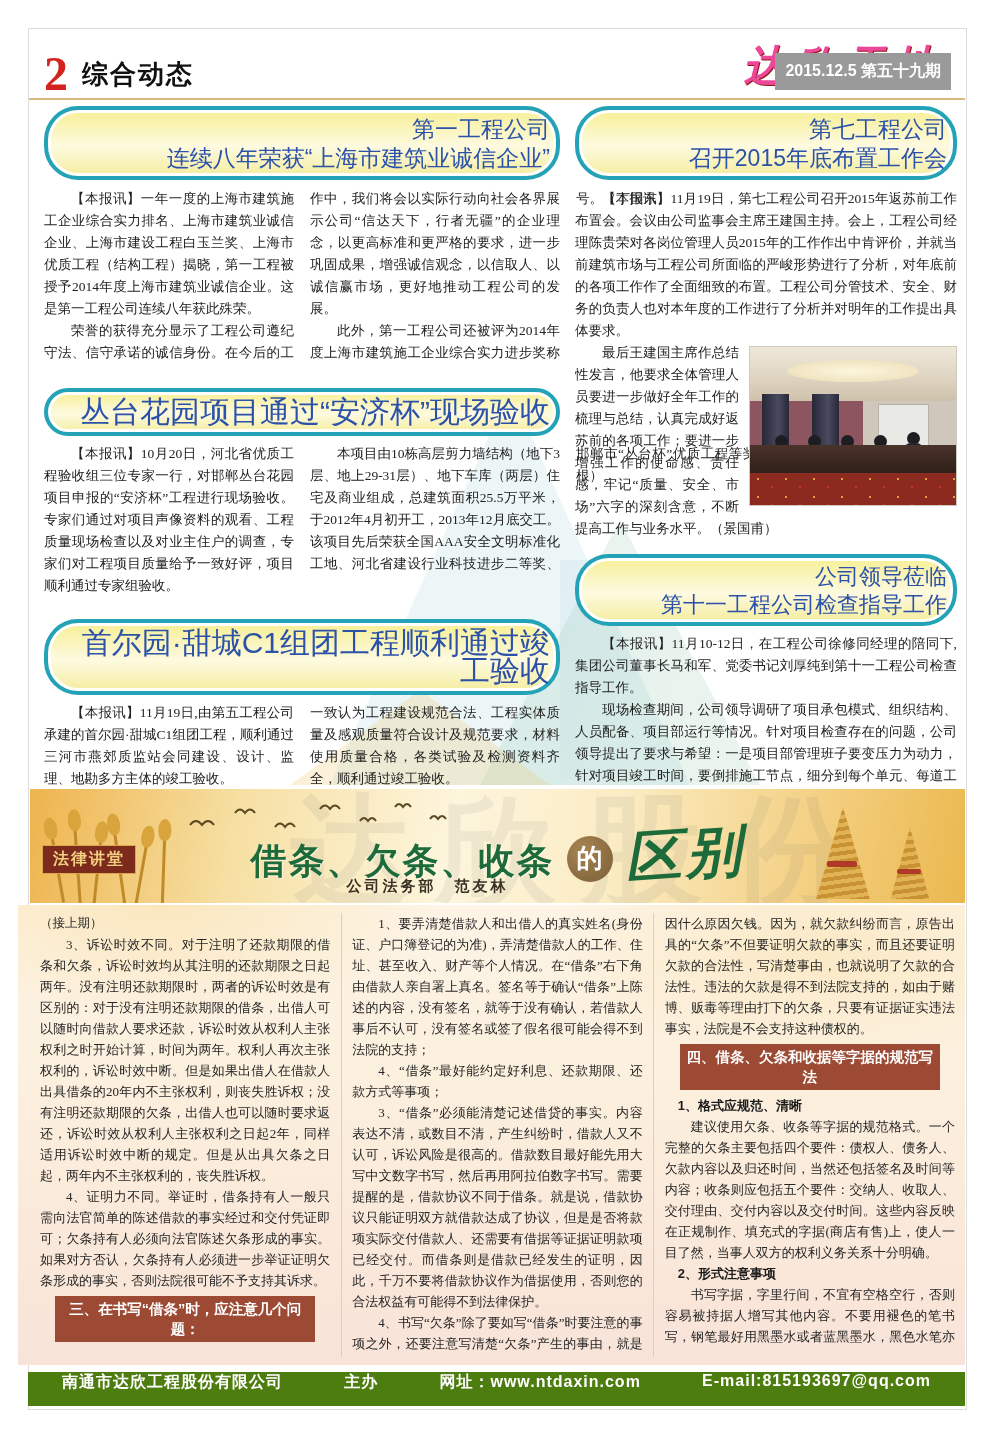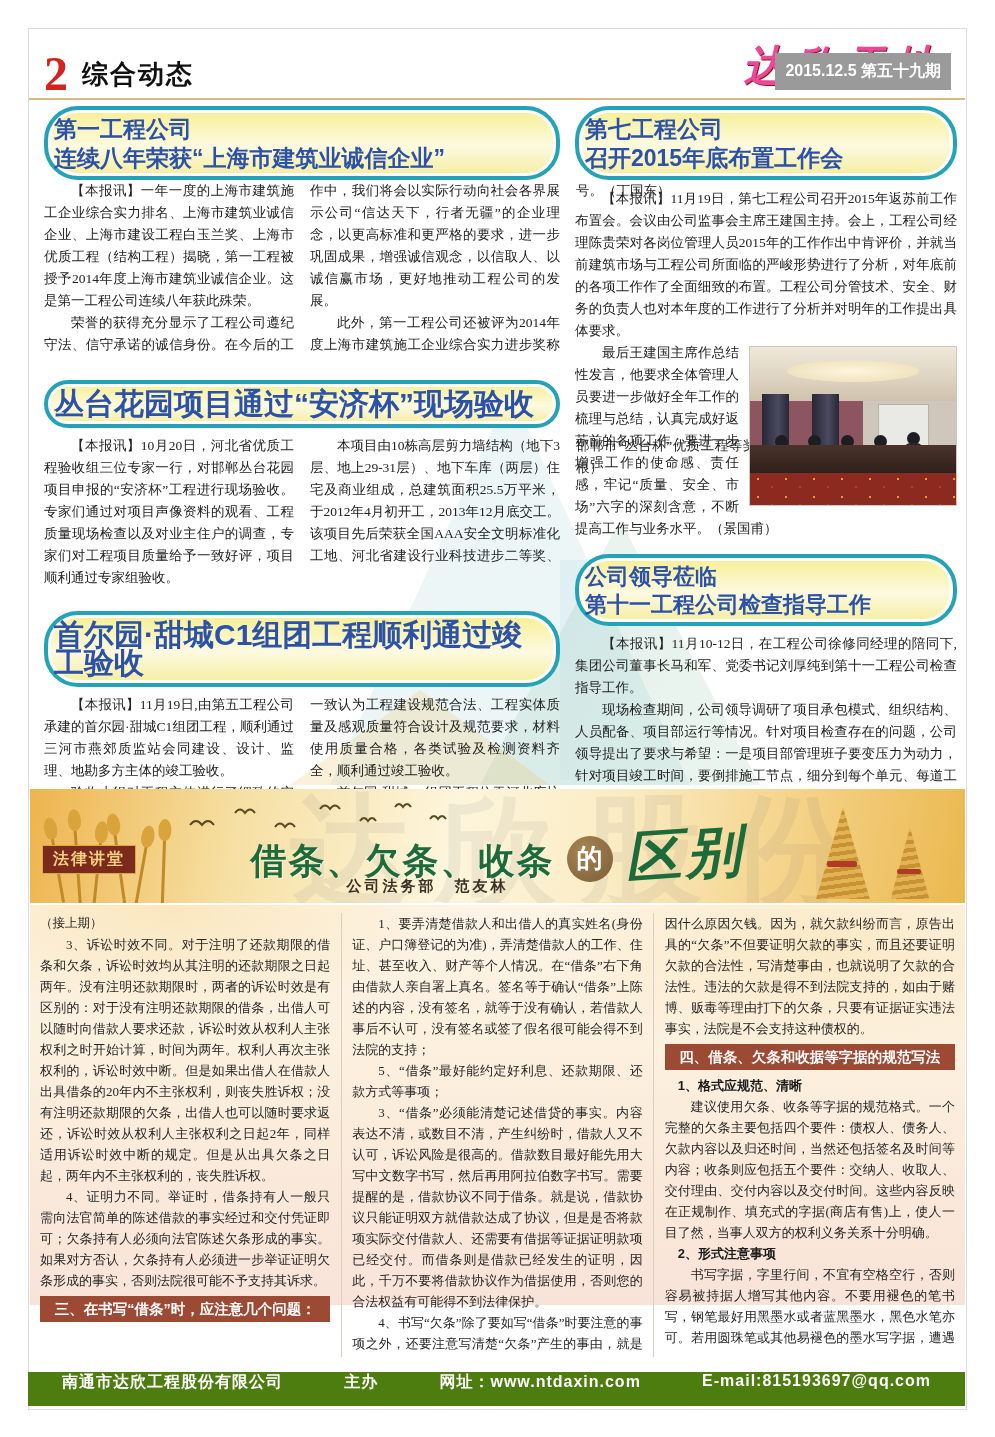--- a/index.html
+++ b/index.html
@@ -20,28 +20,28 @@
 
   
   .wm-tri{position:absolute;pointer-events:none;}
   .wm1{left:330px;top:390px;width:0;height:0;border-left:180px solid transparent;border-right:180px solid transparent;border-bottom:395px solid rgba(110,185,195,0.13);}
   .wm2{left:480px;top:520px;width:0;height:0;border-left:140px solid transparent;border-right:140px solid transparent;border-bottom:265px solid rgba(90,170,120,0.13);}
   .wm3{left:290px;top:690px;width:0;height:0;border-left:130px solid transparent;border-right:130px solid transparent;border-bottom:95px solid rgba(235,190,90,0.22);}
   .wm4{left:560px;top:560px;width:150px;height:220px;background:linear-gradient(115deg,rgba(160,205,225,0.18),transparent 70%);}
 
   
   .tbox{border:4px solid #24a3b8;border-radius:34px;background:linear-gradient(180deg,#f7ef95 0%,#fdfae0 55%,#f5ed9e 100%);
-        box-shadow:inset 0 0 0 3px #ffffff;color:#2b52a8;font-weight:bold;text-align:left;
+        box-shadow:inset 0 0 0 3px #ffffff;color:#2b52a8;font-weight:normal;text-align:right;
         font-family:"Liberation Sans","DejaVu Sans",sans-serif;}
   .tbox .l1,.tbox .l2{display:block;}
 
   
   .lgroup{position:absolute;left:44px;top:106px;width:516px;}
   .a1box{height:56px;padding:5px 6px;font-size:23px;line-height:29px;}
-  .a1body{height:190px;column-count:2;column-gap:16px;column-fill:auto;}
+  .a1body{margin-top:8px;height:190px;column-count:2;column-gap:16px;column-fill:auto;}
   .smallbox{margin-top:10px;padding:6px 6px;font-size:30px;line-height:28px;}
   .a3body{margin-top:7px;height:166px;column-count:2;column-gap:16px;column-fill:auto;}
   .a4body{margin-top:7px;height:178px;column-count:2;column-gap:16px;column-fill:auto;}
 
   
   .rgroup{position:absolute;left:575px;top:106px;width:382px;height:680px;overflow:hidden;}
   .a2box{height:56px;padding:5px 6px;font-size:23px;line-height:29px;}
   .a2body{margin-top:8px;}
   .a5box{margin-top:14px;height:54px;padding:5px 6px;font-size:22px;line-height:28px;}
   .a5body{margin-top:7px;}
@@ -76,29 +76,29 @@
        color:#fff;font-size:26px;font-weight:bold;text-align:center;vertical-align:6px;margin:0 8px;}
   .law-end{font-size:56px;font-weight:bold;font-style:italic;color:#1d6b3a;display:inline-block;transform:rotate(-4deg);letter-spacing:4px;}
   .law-byline{position:absolute;left:0;right:140px;top:88px;text-align:center;font-size:15px;font-weight:bold;color:#3a3226;letter-spacing:3px;}
   .stalk{position:absolute;width:3px;background:#c08a28;}
   .stalk::before{content:"";position:absolute;top:-16px;left:-5px;width:13px;height:22px;border-radius:50% 50% 45% 45%;background:#d9a43c;}
   .sheaf{position:absolute;background:repeating-linear-gradient(172deg,#c89232 0 4px,#e2b355 4px 8px);clip-path:polygon(50% 0,92% 100%,8% 100%);}
   .tie{position:absolute;background:#b03a28;border-radius:2px;}
   .birds{position:absolute;left:150px;top:6px;}
 
   
-  .lowsec{position:absolute;left:30px;top:905px;width:935px;height:400px;
-      background:linear-gradient(180deg,#fdf4e6 0%,#fcf0de 35%,#fae9da 70%,#f8e3d8 100%);}
+  .lowsec{position:absolute;left:18px;top:905px;width:935px;height:460px;
+      background:linear-gradient(180deg,#fdf4e6 0%,#fcf0de 35%,#fae9da 70%,#f8e3d8 100%);padding-left:12px;}
   .lowsec::before{content:"";position:absolute;inset:0;background:radial-gradient(ellipse 400px 160px at 15% 0%,rgba(248,215,140,0.45),transparent 70%),radial-gradient(ellipse 400px 160px at 85% 10%,rgba(248,215,140,0.35),transparent 70%);}
   .cols{position:relative;height:444px;margin:8px 10px 0 10px;column-count:3;column-gap:22px;column-fill:auto;
         column-rule:1px solid #d9cfc2;overflow:hidden;}
   .cols p{margin:0;text-indent:2em;text-align:justify;font-size:13px;line-height:21px;color:#262626;}
   .cols .lead{text-indent:0;font-size:12.5px;}
   .cols .banner{background:#9c4a33;color:#fff;font-family:"Liberation Sans",sans-serif;font-weight:bold;
-        font-size:14.5px;text-align:center;text-indent:0;padding:3px 2px;margin:5px 0;line-height:20px;}
+        font-size:14.5px;text-align:center;text-indent:0;padding:3px 2px;margin:5px 15px;line-height:20px;}
   .cols .subhead{font-family:"Liberation Sans",sans-serif;font-weight:bold;text-indent:1em;color:#1c1c1c;}
 
   
   .footer{position:absolute;left:28px;top:1372px;width:937px;height:34px;background:#4d7c0f;
       color:#fff;font-family:"Liberation Sans","DejaVu Sans",sans-serif;font-size:16px;font-weight:bold;
       display:flex;align-items:flex-start;padding:0 34px;box-sizing:border-box;justify-content:space-between;letter-spacing:1px;}
 </style>
 </head>
 <body>
 
@@ -220,21 +220,21 @@
     <div class="law-byline">公司法务部　范友林</div>
   </div>
 
   <div class="lowsec">
     <div class="cols">
       <p class="lead">（接上期）</p>
       <p>3、诉讼时效不同。对于注明了还款期限的借条和欠条，诉讼时效均从其注明的还款期限之日起两年。没有注明还款期限时，两者的诉讼时效是有区别的：对于没有注明还款期限的借条，出借人可以随时向借款人要求还款，诉讼时效从权利人主张权利之时开始计算，时间为两年。权利人再次主张权利的，诉讼时效中断。但是如果出借人在借款人出具借条的20年内不主张权利，则丧失胜诉权；没有注明还款期限的欠条，出借人也可以随时要求返还，诉讼时效从权利人主张权利之日起2年，同样适用诉讼时效中断的规定。但是从出具欠条之日起，两年内不主张权利的，丧失胜诉权。</p>
       <p>4、证明力不同。举证时，借条持有人一般只需向法官简单的陈述借款的事实经过和交付凭证即可；欠条持有人必须向法官陈述欠条形成的事实。如果对方否认，欠条持有人必须进一步举证证明欠条形成的事实，否则法院很可能不予支持其诉求。</p>
       <p class="banner">三、在书写“借条”时，应注意几个问题：</p>
       <p>1、要弄清楚借款人和出借人的真实姓名(身份证、户口簿登记的为准)，弄清楚借款人的工作、住址、甚至收入、财产等个人情况。在“借条”右下角由借款人亲自署上真名。签名等于确认“借条”上陈述的内容，没有签名，就等于没有确认，若借款人事后不认可，没有签名或签了假名很可能会得不到法院的支持；</p>
-      <p>5、“借条”最好能约定好利息、还款期限、还款方式等事项；</p>
+      <p>4、“借条”最好能约定好利息、还款期限、还款方式等事项；</p>
       <p>3、“借条”必须能清楚记述借贷的事实。内容表达不清，或数目不清，产生纠纷时，借款人又不认可，诉讼风险是很高的。借款数目最好能先用大写中文数字书写，然后再用阿拉伯数字书写。需要提醒的是，借款协议不同于借条。就是说，借款协议只能证明双方就借款达成了协议，但是是否将款项实际交付借款人、还需要有借据等证据证明款项已经交付。而借条则是借款已经发生的证明，因此，千万不要将借款协议作为借据使用，否则您的合法权益有可能得不到法律保护。</p>
       <p>4、书写“欠条”除了要如写“借条”时要注意的事项之外，还要注意写清楚“欠条”产生的事由，就是因什么原因欠钱。因为，就欠款纠纷而言，原告出具的“欠条”不但要证明欠款的事实，而且还要证明欠款的合法性，写清楚事由，也就说明了欠款的合法性。违法的欠款是得不到法院支持的，如由于赌博、贩毒等理由打下的欠条，只要有证据证实违法事实，法院是不会支持这种债权的。</p>
       <p class="banner">四、借条、欠条和收据等字据的规范写法</p>
       <p class="subhead">1、格式应规范、清晰</p>
       <p>建议使用欠条、收条等字据的规范格式。一个完整的欠条主要包括四个要件：债权人、债务人、欠款内容以及归还时间，当然还包括签名及时间等内容；收条则应包括五个要件：交纳人、收取人、交付理由、交付内容以及交付时间。这些内容反映在正规制作、填充式的字据(商店有售)上，使人一目了然，当事人双方的权利义务关系十分明确。</p>
       <p class="subhead">2、形式注意事项</p>
       <p>书写字据，字里行间，不宜有空格空行，否则容易被持据人增写其他内容。不要用褪色的笔书写，钢笔最好用黑墨水或者蓝黑墨水，黑色水笔亦可。若用圆珠笔或其他易褪色的墨水写字据，遭遇保存不当受潮或水浸时，字迹会变得模糊不清，亦可能为别有用心者利用化学制剂涂改制造良机。</p>
 
     </div>
   </div>

